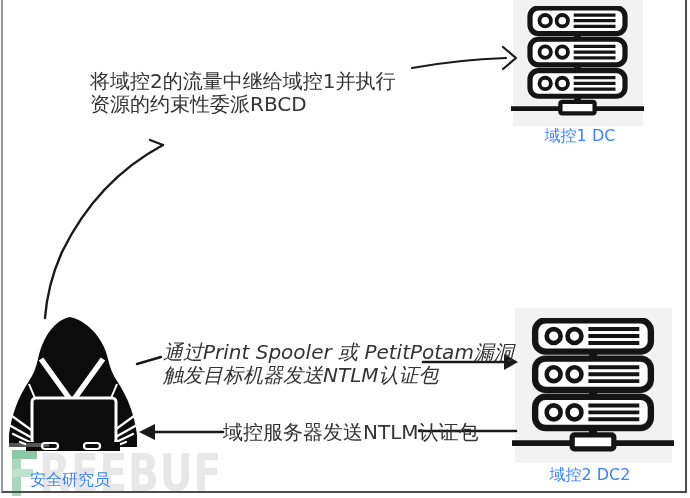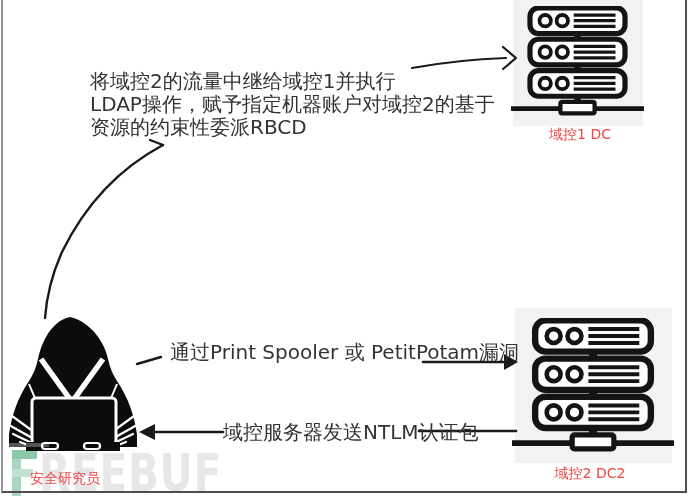--- a/index.html
+++ b/index.html
@@ -9,29 +9,29 @@
     color:#333;
   }
   .frame{
     position:absolute;left:1px;top:-4px;width:682px;height:493px;
     border:2px solid #4d4d4d;border-left-color:#979797;z-index:6;
     pointer-events:none;
   }
   .overlay{position:absolute;left:0;top:0;z-index:3;}
   .txt{position:absolute;font-size:20px;line-height:23px;color:#333;z-index:4;white-space:nowrap;}
   .relay-text{left:90px;top:70px;}
-  .trigger-text{left:170px;top:341px;}
+  .trigger-text{left:163px;top:341px;font-style:italic;}
   .response-text{left:223px;top:421px;font-size:20px;}
   .node-bg{position:absolute;background:#f2f2f2;z-index:1;}
   .dc1-bg{left:513px;top:0;width:130px;height:126px;}
   .dc2-bg{left:515px;top:308px;width:157px;height:155px;}
   .server-svg{position:absolute;z-index:2;}
   .dc1-icon{left:511px;top:6px;}
   .dc2-icon{left:512px;top:318px;}
-  .node-label{position:absolute;font-size:14px;color:#ef4444;text-align:center;z-index:4;white-space:nowrap;}
+  .node-label{position:absolute;font-size:16px;color:#3b82f6;text-align:center;z-index:4;white-space:nowrap;}
   .dc1-label{left:513px;top:126px;width:134px;}
   .dc2-label{left:515px;top:465px;width:150px;}
   .attacker-label{left:30px;top:470px;text-align:left;font-family:Liberation Serif, serif;}
   .hacker{position:absolute;left:4px;top:314px;z-index:3;}
   .wm{position:absolute;z-index:2;}
   .wm-logo{left:12px;top:450px;}
   .wm-text{
     left:39px;top:447px;font-size:52px;font-weight:bold;line-height:1;
     color:#e7e7e7;letter-spacing:1px;transform:scaleX(0.78);transform-origin:0 0;
     white-space:nowrap;
@@ -138,24 +138,24 @@
     <rect x="28" y="84" width="84" height="46" rx="4" fill="#0c0c0c" stroke="#ffffff" stroke-width="3"></rect>
     <rect x="22" y="128" width="94" height="9" fill="#0c0c0c"></rect>
     <rect x="38" y="129" width="16" height="6" rx="3" fill="#0c0c0c" stroke="#ffffff" stroke-width="2.2"></rect>
     <rect x="80" y="129" width="16" height="6" rx="3" fill="#0c0c0c" stroke="#ffffff" stroke-width="2.2"></rect>
     <rect x="3" y="129" width="42" height="4" fill="#ffffff" opacity="0.3"></rect>
   </svg>
   <div class="node-label attacker-label" style="position:absolute;">安全研究员</div>
 
   <div class="txt relay-text">
     <div>将域控2的流量中继给域控1并执行</div>
-    <div>LDAP操作，赋予指定机器账户对域控2的基于</div>
     <div>资源的约束性委派RBCD</div>
   </div>
 
   <div class="txt trigger-text">
     <div>通过Print Spooler 或 PetitPotam漏洞</div>
+    <div>触发目标机器发送NTLM认证包</div>
   </div>
 
   <div class="txt response-text">域控服务器发送NTLM认证包</div>
 
   <div class="frame"></div>
 </div>
 
 </body></html>

